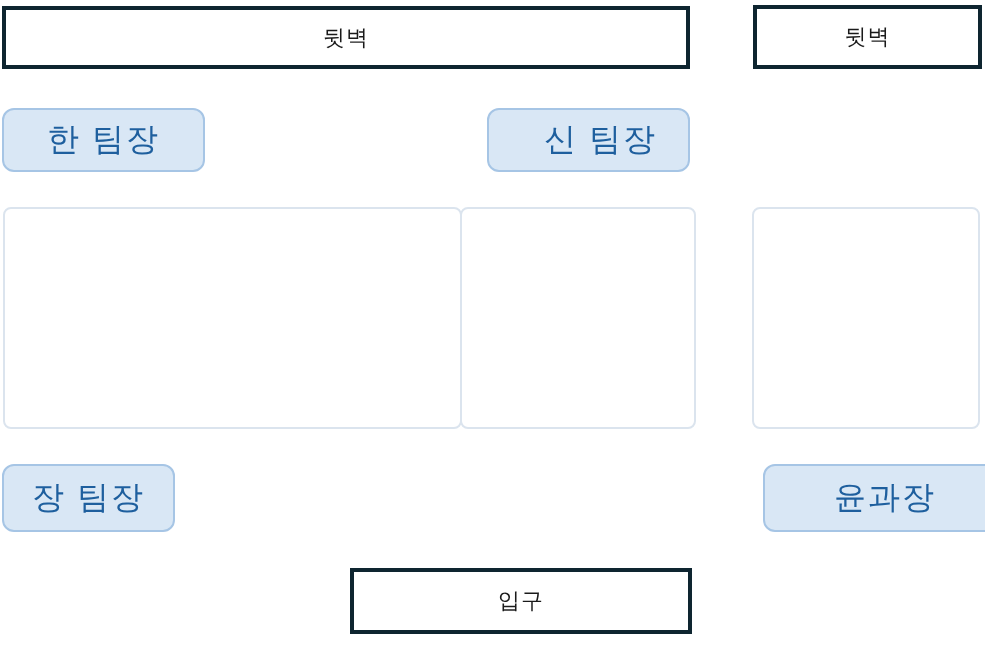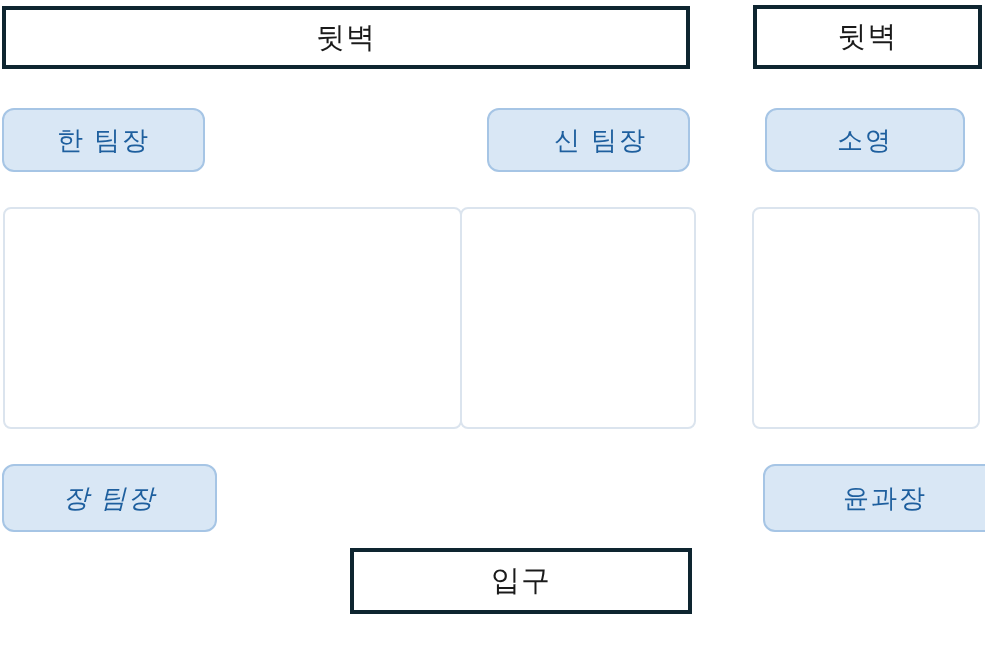--- a/index.html
+++ b/index.html
@@ -18,48 +18,48 @@
   
   .wall {
     position: absolute;
     box-sizing: border-box;
     background: #ffffff;
     border: 4px solid #0e2530;
     display: flex;
     align-items: center;
     justify-content: center;
     color: #1a1a1a;
-    font-size: 29px;
+    font-size: 22px;
     letter-spacing: 1px;
   }
   .wall-top-left  { left: 2px;   top: 6px;   width: 688px; height: 63px; }
   .wall-top-right { left: 753px; top: 5px;   width: 229px; height: 64px; }
-  .wall-entrance  { left: 350px; top: 548px; width: 342px; height: 66px; }
+  .wall-entrance  { left: 350px; top: 568px; width: 342px; height: 66px; }
 
   
   .tag {
     position: absolute;
     box-sizing: border-box;
     background: #d9e7f5;
     border: 2px solid #a6c5e5;
     border-radius: 12px;
     display: flex;
     align-items: center;
     justify-content: center;
     color: #1e5f9e;
-    font-size: 26px;
+    font-size: 32px;
     letter-spacing: 2px;
   }
   .tag-r1 { top: 108px; height: 64px; }
   .tag-r2 { top: 464px; height: 68px; }
   .tag-1 { left: 2px;   width: 203px; }
   .tag-2 { left: 243px; width: 205px; }
   .tag-3 { left: 487px; width: 203px; padding-left: 24px; }
   .tag-4 { left: 765px; width: 200px; }
-  .tag-5 { left: 2px;   width: 215px; font-style: italic; }
+  .tag-5 { left: 2px;   width: 173px; }
   .tag-6 { left: 245px; width: 203px; }
   .tag-7 { left: 490px; width: 200px; }
   .tag-8 { left: 763px; width: 244px; }
 
   
   .desk {
     position: absolute;
     box-sizing: border-box;
     background: #ffffff;
     border: 2px solid #dbe4ee;
@@ -81,23 +81,20 @@
   <div class="wall wall-top-right">
     <span>뒷벽</span>
   </div>
 
   <div class="tag tag-r1 tag-1">
     <span>한 팀장</span>
   </div>
   <div class="tag tag-r1 tag-3">
     <span>신 팀장</span>
   </div>
-  <div class="tag tag-r1 tag-4">
-    <span>소영</span>
-  </div>
 
   <div class="desk desk-a"></div>
   <div class="desk desk-b"></div>
   <div class="desk desk-c"></div>
 
   <div class="tag tag-r2 tag-5">
     <span>장 팀장</span>
   </div>
   <div class="tag tag-r2 tag-8">
     <span>윤과장</span>

